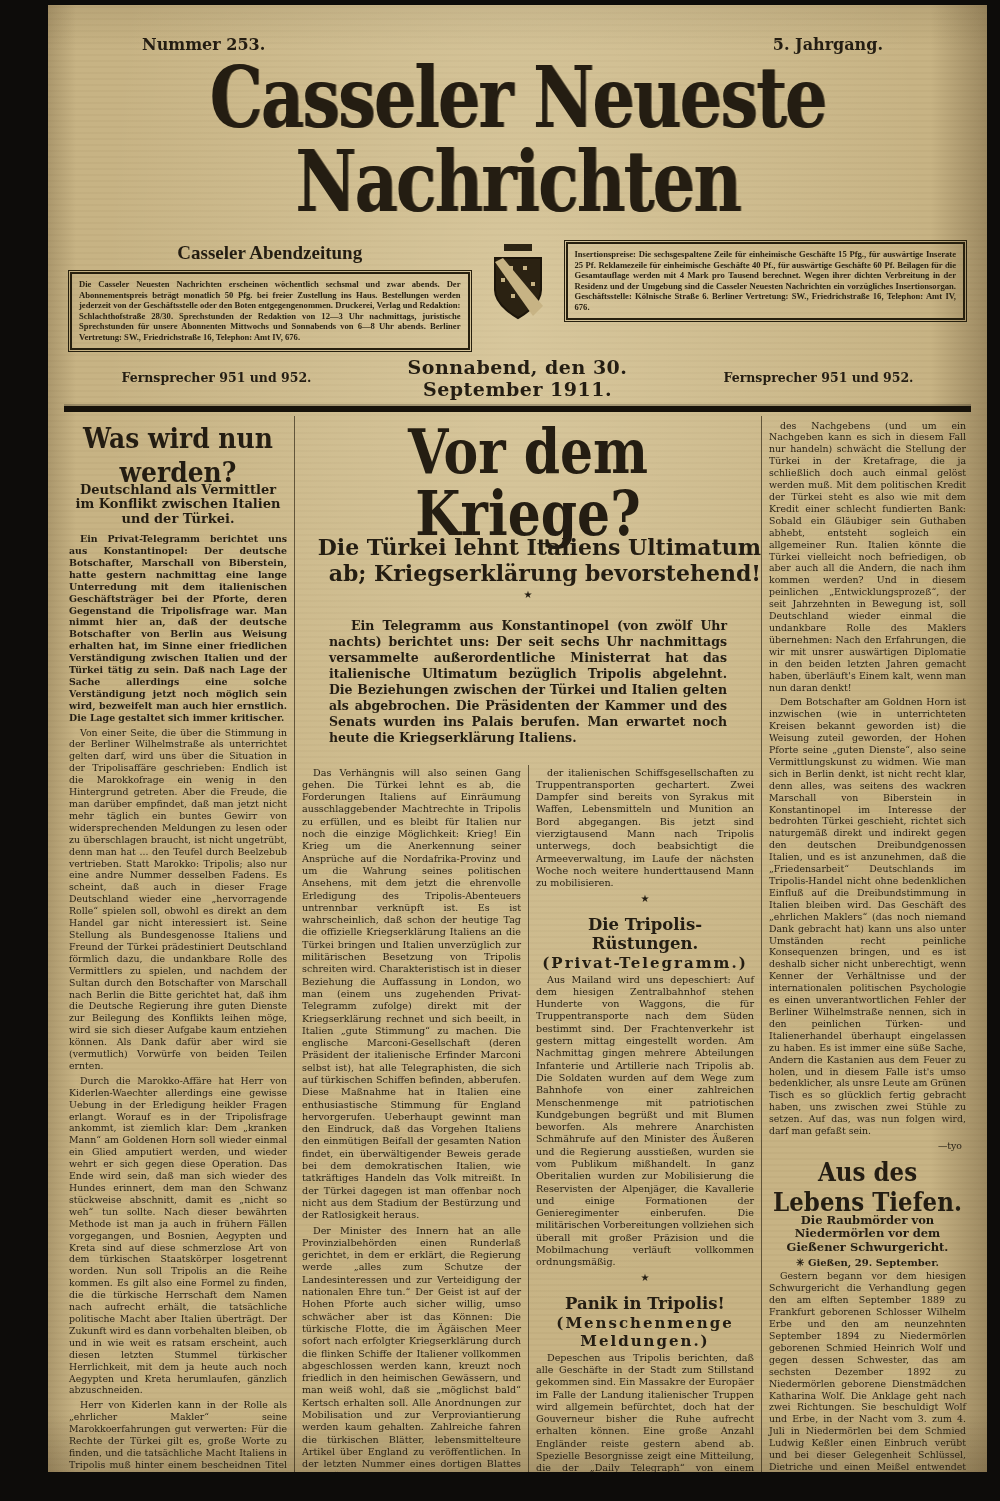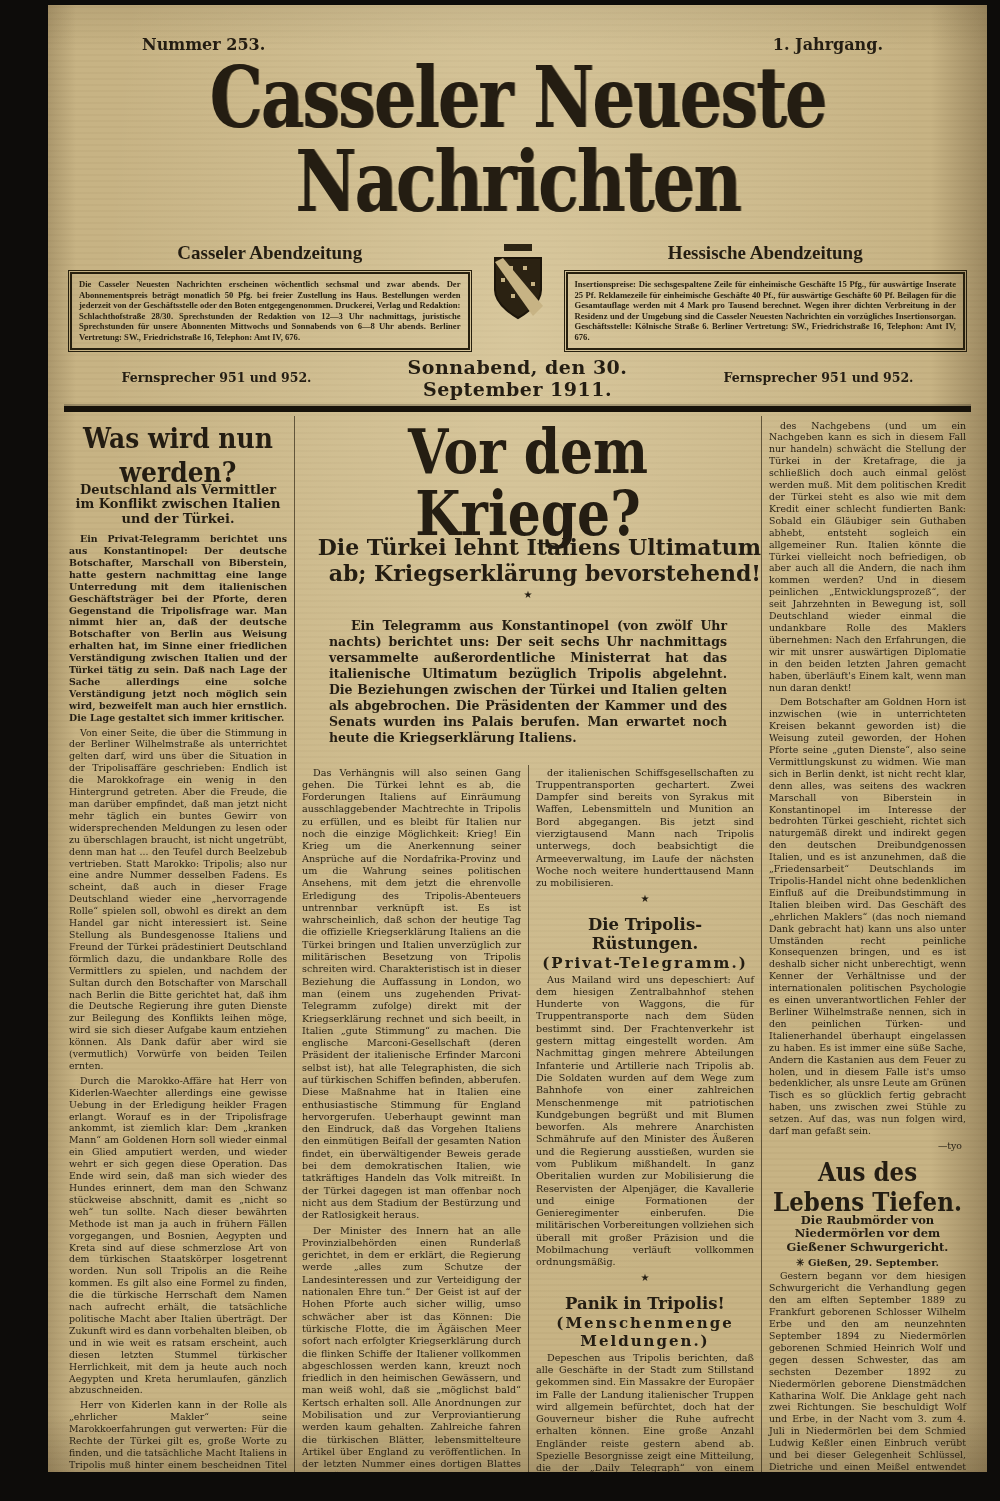--- a/index.html
+++ b/index.html
@@ -79,21 +79,21 @@
   .sig{text-align:right;font-size:9.4px;font-weight:normal;margin:0 4px 2px 0;}
 </style>
 </head>
 <body>
 
 <div class="paper">
   <div class="inner">
 
     <div class="mast-row1">
       <span>Nummer 253.</span>
-      <span>1. Jahrgang.</span>
+      <span>5. Jahrgang.</span>
     </div>
 
     <div class="mast-title">Casseler Neueste Nachrichten</div>
 
     <div class="mast-sub-grid">
       <div>
         <div class="sub-name">Casseler Abendzeitung</div>
         <div class="info-box">Die Casseler Neuesten Nachrichten erscheinen wöchentlich sechsmal und zwar abends. Der Abonnementspreis beträgt monatlich 50 Pfg. bei freier Zustellung ins Haus. Bestellungen werden jederzeit von der Geschäftsstelle oder den Boten entgegengenommen. Druckerei, Verlag und Redaktion: Schlachthofstraße 28/30. Sprechstunden der Redaktion von 12—3 Uhr nachmittags, juristische Sprechstunden für unsere Abonnenten Mittwochs und Sonnabends von 6—8 Uhr abends. Berliner Vertretung: SW., Friedrichstraße 16, Telephon: Amt IV, 676.</div>
       </div>
       <div class="crest-cell">
@@ -106,21 +106,20 @@
             <rect x="14" y="36" width="4" height="4"></rect>
               <rect x="24" y="52" width="4" height="4"></rect>
             <rect x="36" y="24" width="4" height="4"></rect>
               <rect x="44" y="40" width="4" height="4"></rect>
             <rect x="22" y="24" width="4" height="4"></rect>
               <rect x="38" y="58" width="4" height="4"></rect>
           </g>
         </svg>
       </div>
       <div>
-        <div class="sub-name">Hessische Abendzeitung</div>
         <div class="info-box">Insertionspreise: Die sechsgespaltene Zeile für einheimische Geschäfte 15 Pfg., für auswärtige Inserate 25 Pf. Reklamezeile für einheimische Geschäfte 40 Pf., für auswärtige Geschäfte 60 Pf. Beilagen für die Gesamtauflage werden mit 4 Mark pro Tausend berechnet. Wegen ihrer dichten Verbreitung in der Residenz und der Umgebung sind die Casseler Neuesten Nachrichten ein vorzügliches Insertionsorgan. Geschäftsstelle: Kölnische Straße 6. Berliner Vertretung: SW., Friedrichstraße 16, Telephon: Amt IV, 676.</div>
       </div>
     </div>
 
     <div class="mast-date-row">
       <span class="phone">Fernsprecher 951 und 952.</span>
       <span class="date">Sonnabend, den 30. September 1911.</span>
       <span class="phone">Fernsprecher 951 und 952.</span>
     </div>
 

